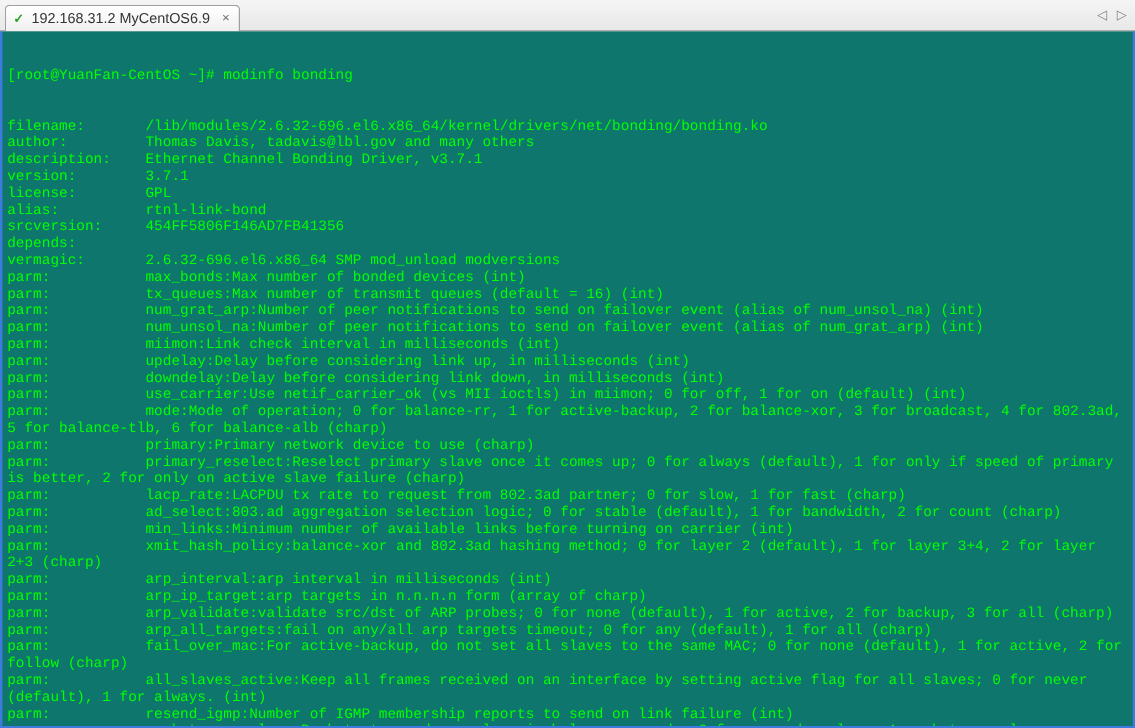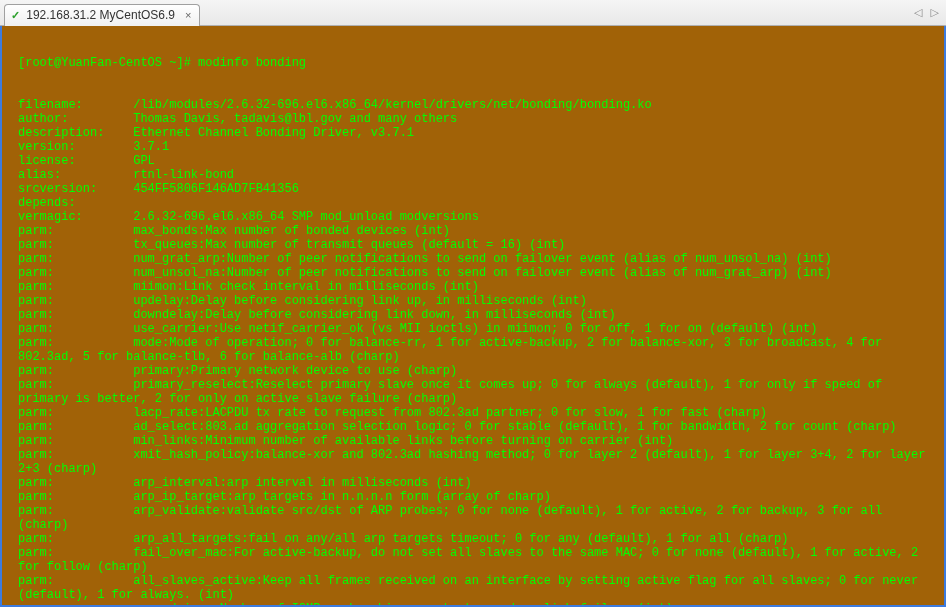--- a/index.html
+++ b/index.html
@@ -57,26 +57,26 @@
       gap: 2px;
       align-items: center;
     }
     .nav-btn {
       color: #888;
       font-size: 11px;
       cursor: pointer;
       padding: 0 3px;
     }
     .terminal {
-      background: #a16207;
+      background: #0f766e;
       color: #00ff00;
       font-family: "Courier New", Consolas, monospace;
       font-size: 12px;
       line-height: 14px;
-      padding: 2px 16px;
+      padding: 2px 4px;
       height: 581px;
       overflow: hidden;
       white-space: pre-wrap;
       word-wrap: break-word;
       border-left: 2px solid #3d7bde;
       border-right: 2px solid #3d7bde;
       border-bottom: 2px solid #3d7bde;
     }
     .prompt-user {
       color: #00ff00;

